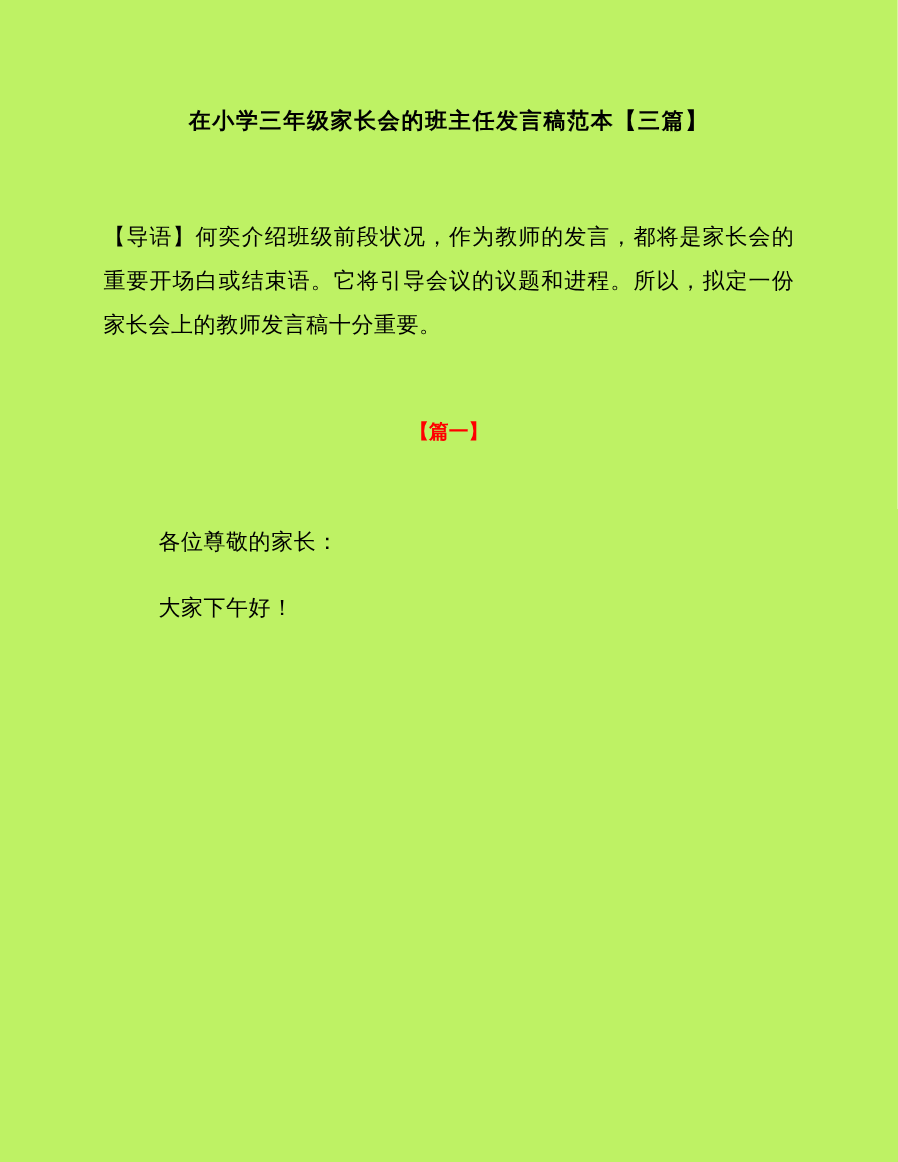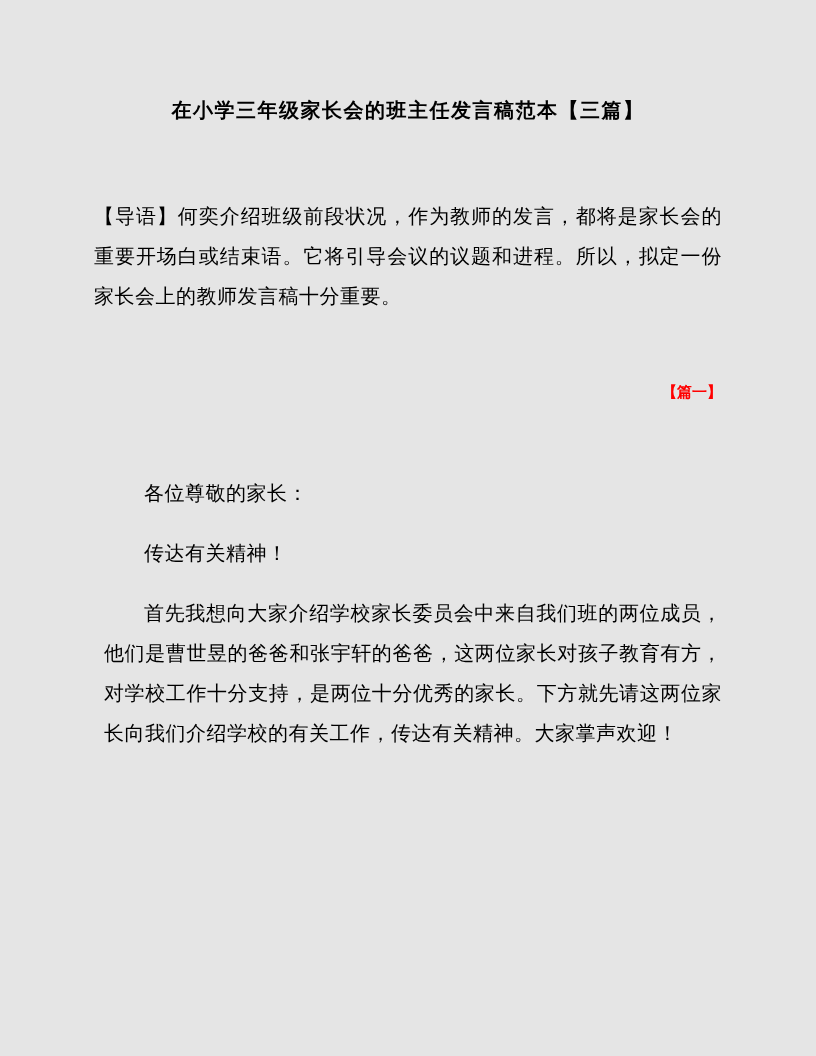--- a/index.html
+++ b/index.html
@@ -12,21 +12,21 @@
     height: 1056px;
     overflow: hidden;
     font-family: "Liberation Serif", "DejaVu Serif", serif;
     color: #000000;
   }
   .page {
     box-sizing: border-box;
     width: 816px;
     height: 1056px;
     padding: 90px 94px 0 94px;
-    background: #e5e5e5;
+    background: #bef264;
   }
   .doc-title {
     font-size: 20px;
     font-weight: bold;
     text-align: center;
     line-height: 40px;
     letter-spacing: 1.5px;
     margin: 0 0 66px 0;
   }
   .para {
@@ -34,43 +34,42 @@
     line-height: 40px;
     margin: 0 0 20px 0;
     text-align: justify;
     text-justify: inter-character;
     letter-spacing: 0.5px;
   }
   .intro-para {
     margin-bottom: 56px;
   }
   .section-heading {
-    font-size: 15px;
+    font-size: 18px;
     line-height: 40px;
     font-weight: bold;
     color: #ff0000;
     margin: 0 0 61px 0;
-    text-align: right;
+    text-align: center;
   }
   .indent {
     text-indent: 2em;
     margin-left: 10px;
   }
 </style>
 </head>
 <body>
 
 <div class="page">
   <h1 class="doc-title">在小学三年级家长会的班主任发言稿范本【三篇】</h1>
 
   <p class="para intro-para">【导语】何奕介绍班级前段状况，作为教师的发言，都将是家长会的重要开场白或结束语。它将引导会议的议题和进程。所以，拟定一份家长会上的教师发言稿十分重要。</p>
 
   <h2 class="section-heading">【篇一】</h2>
 
   <p class="para indent">各位尊敬的家长：</p>
 
-  <p class="para indent">传达有关精神！</p>
+  <p class="para indent">大家下午好！</p>
 
 
 
-  <p class="para indent">首先我想向大家介绍学校家长委员会中来自我们班的两位成员，他们是曹世昱的爸爸和张宇轩的爸爸，这两位家长对孩子教育有方，对学校工作十分支持，是两位十分优秀的家长。下方就先请这两位家长向我们介绍学校的有关工作，传达有关精神。大家掌声欢迎！</p>
 
 </div>
 
 </body></html>

